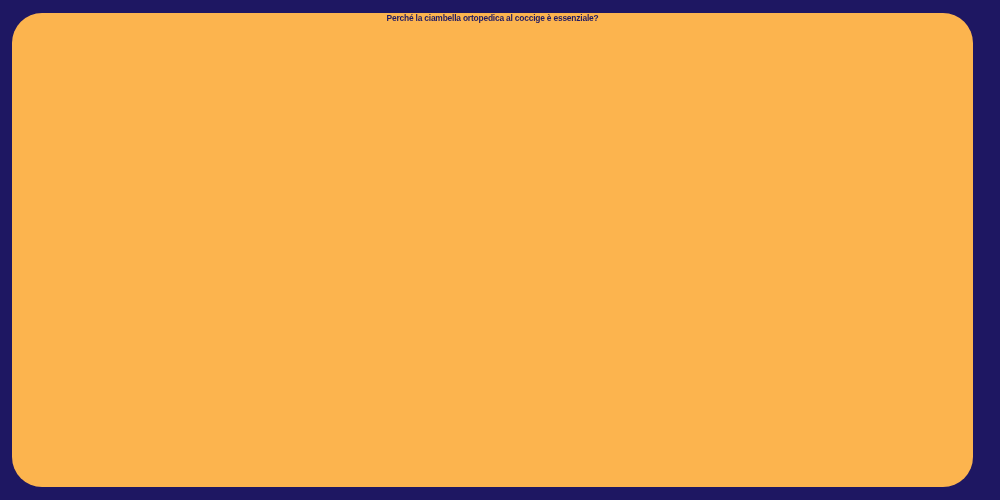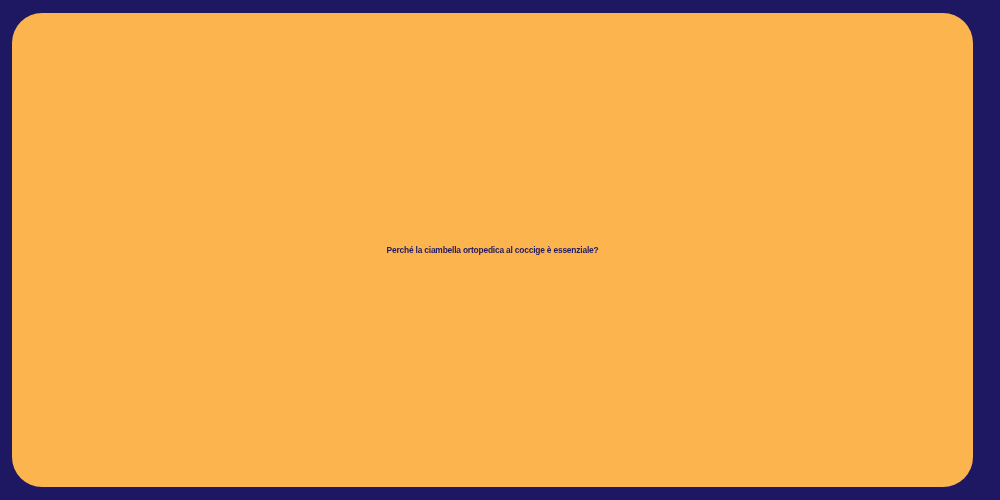--- a/index.html
+++ b/index.html
@@ -32,21 +32,21 @@
   
   #card {
     position: absolute;
     left: 12px;
     top: 13px;
     width: 961px;
     height: 474px;
     border-radius: 30px;
     box-sizing: border-box;
     display: flex;
-    align-items: center;
+    align-items: flex-start;
     justify-content: center;
   }
 
   #headline {
     margin: 0;
     padding: 0 20px;
     width: 100%;
     box-sizing: border-box;
     text-align: center;
     font-family: "Liberation Sans", "DejaVu Sans", sans-serif;

